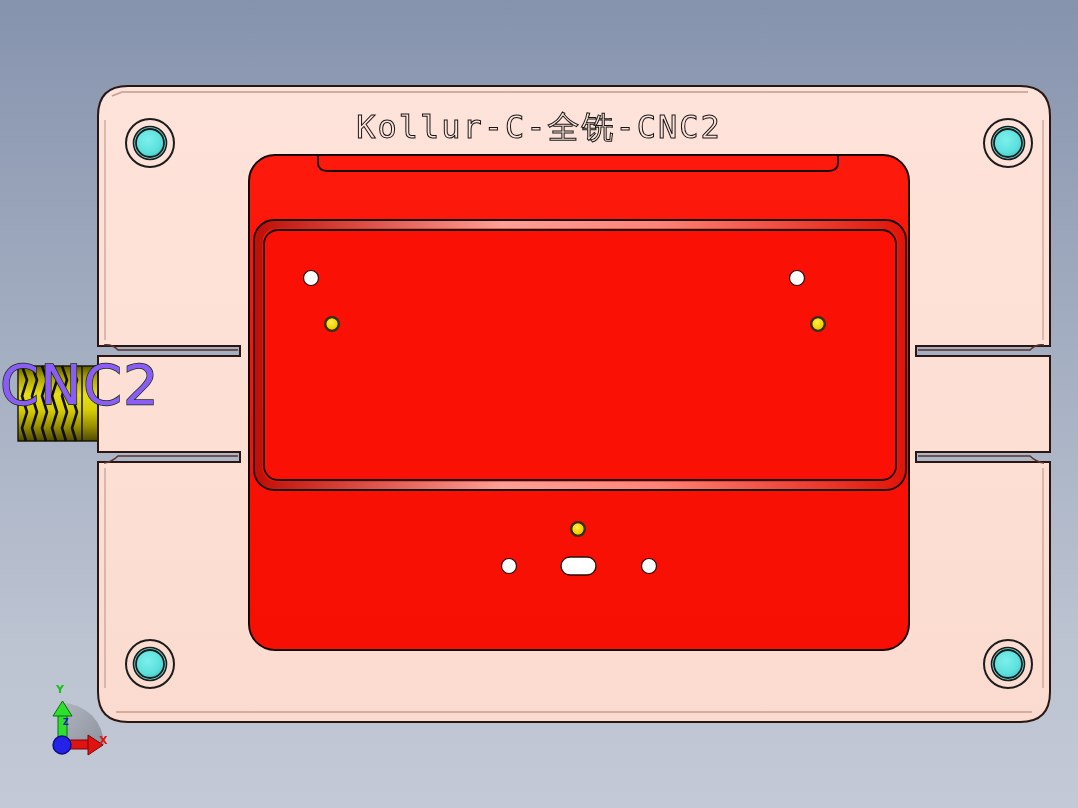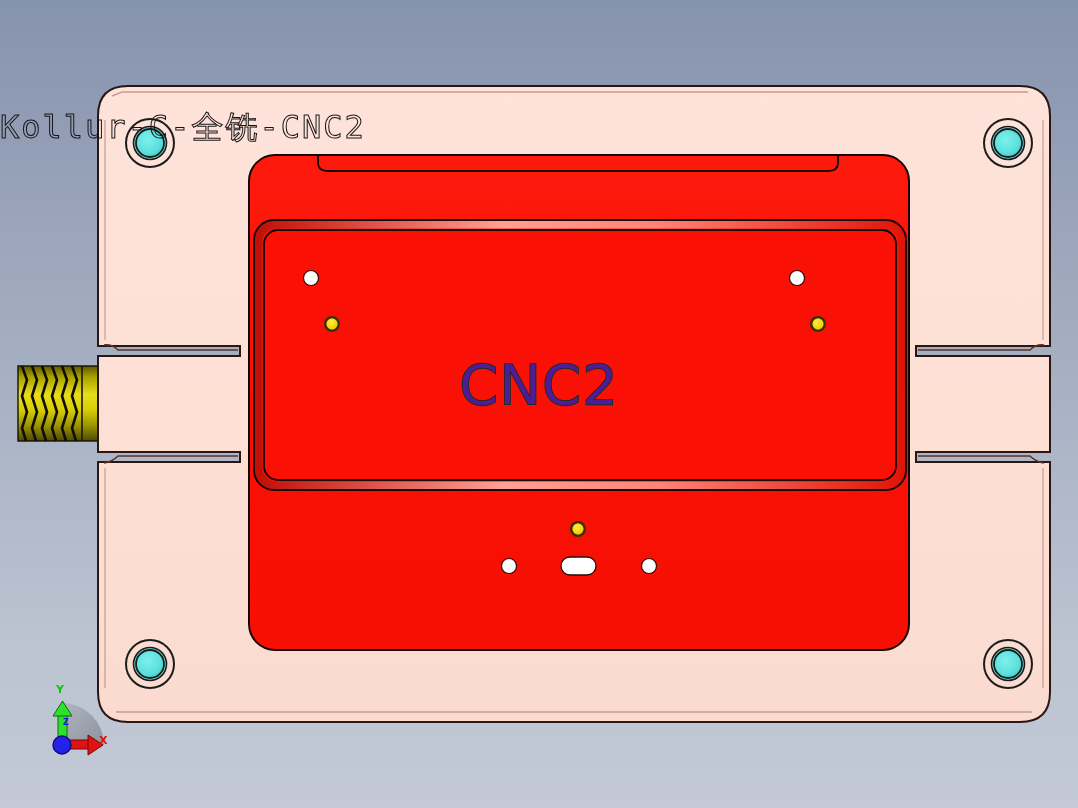--- a/index.html
+++ b/index.html
@@ -26,44 +26,43 @@
     inset: 0;
   }
   #model svg { display: block; }
 
   
   .engraved-title {
     position: absolute;
     left: 0;
     right: 0;
     top: 106px;
-    text-align: left;
+    text-align: center;
     font-family: "DejaVu Sans Mono", monospace;
     font-size: 32px;
     letter-spacing: 2px;
     font-weight: 400;
     color: transparent;
     -webkit-text-stroke: 1px #151515;
     text-stroke: 1px #151515;
     white-space: nowrap;
     pointer-events: none;
     user-select: none;
   }
   
   .face-label {
     position: absolute;
     left: 0;
     right: 0;
     top: 352px;
-    text-align: center;
     font-family: "DejaVu Sans", sans-serif;
     font-size: 56px;
     font-weight: 400;
     letter-spacing: 1px;
-    color: #4c1d95;
+    color: #8b5cf6;
     -webkit-text-stroke: 1.4px #0c2e0f;
     text-stroke: 1.4px #0c2e0f;
     paint-order: stroke fill;
     white-space: nowrap;
     pointer-events: none;
     user-select: none;
   }
   
   .axis-label {
     position: absolute;

